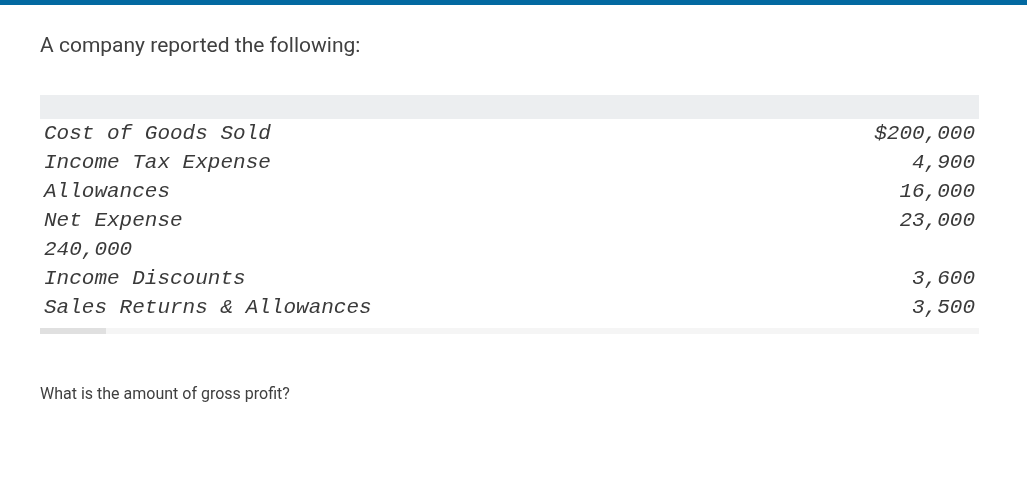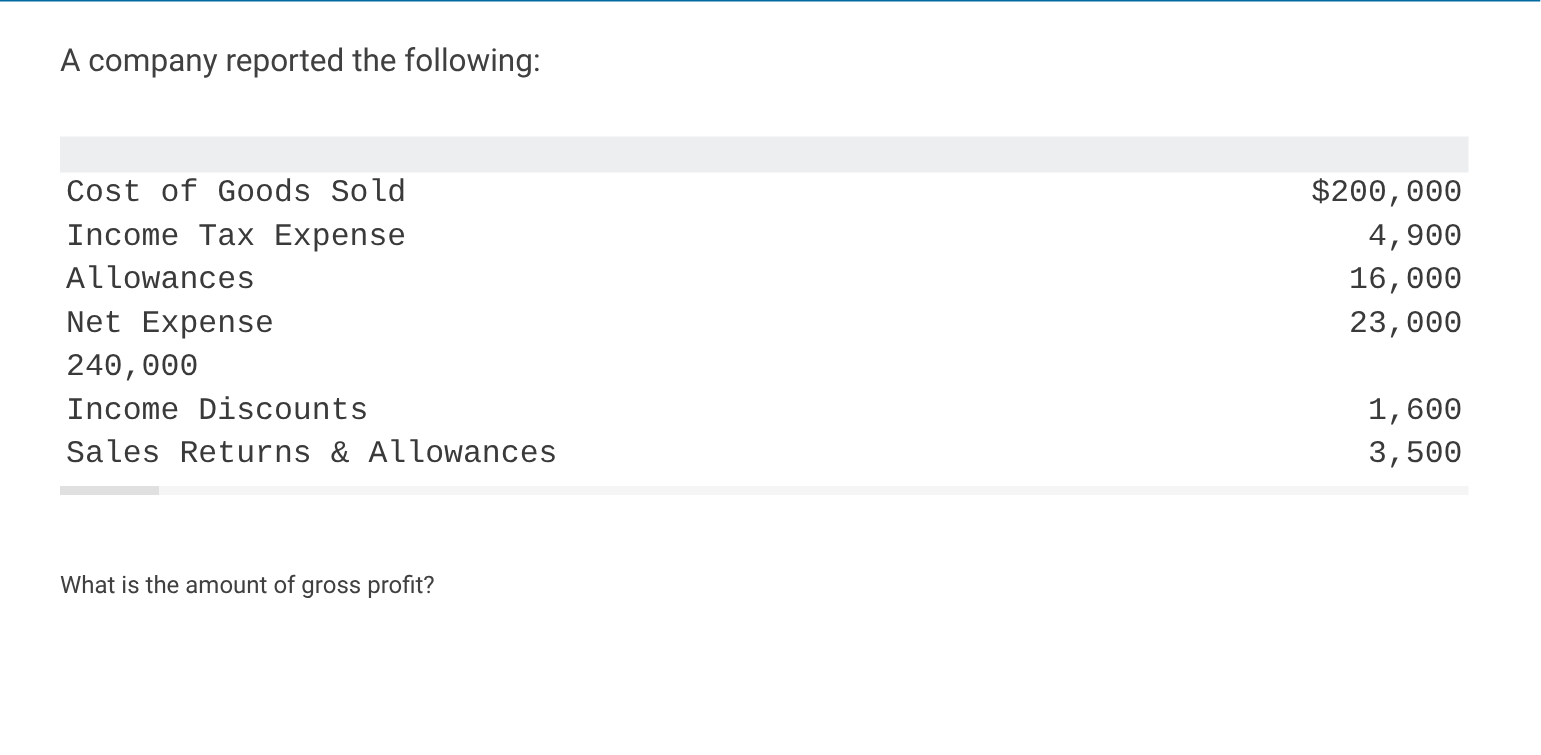--- a/index.html
+++ b/index.html
@@ -7,21 +7,21 @@
     padding: 0;
     font-family: -apple-system, BlinkMacSystemFont, "Segoe UI", Roboto, Helvetica, Arial, sans-serif;
     background: #fff;
     color: #333;
   }
   .page {
     width: 1027px;
     height: 503px;
     box-sizing: border-box;
     padding: 28px 48px 28px 40px;
-    border-top: 1px solid #0369a1;
+    border-top: 5px solid #0369a1;
     position: relative;
   }
   .intro {
     font-size: 21px;
     color: #404040;
     margin-bottom: 38px;
   }
   .table-wrap {
     margin-bottom: 50px;
   }
@@ -31,20 +31,21 @@
     width: 100%;
   }
   .row {
     display: flex;
     justify-content: space-between;
     align-items: baseline;
     font-family: "Courier New", Courier, monospace;
     font-size: 21px;
     color: #3a3a3a;
     padding: 3px 4px;
+    font-style: italic;
   }
   .row .label {
     white-space: pre;
   }
   .row .value {
     text-align: left;
     white-space: pre;
     font-variant-numeric: tabular-nums;
   }
   .footer-bar {
@@ -83,21 +84,21 @@
     </div>
     <div class="row">
       <span class="label">Net Expense</span>
       <span class="value">23,000</span>
     </div>
     <div class="row">
       <span class="value">240,000</span>
     </div>
     <div class="row">
       <span class="label">Income Discounts</span>
-      <span class="value">1,600</span>
+      <span class="value">3,600</span>
     </div>
     <div class="row">
       <span class="label">Sales Returns &amp; Allowances</span>
       <span class="value">3,500</span>
     </div>
 
     <div class="footer-bar"></div>
   </div>
 
   <div class="question">What is the amount of gross profit?</div>

